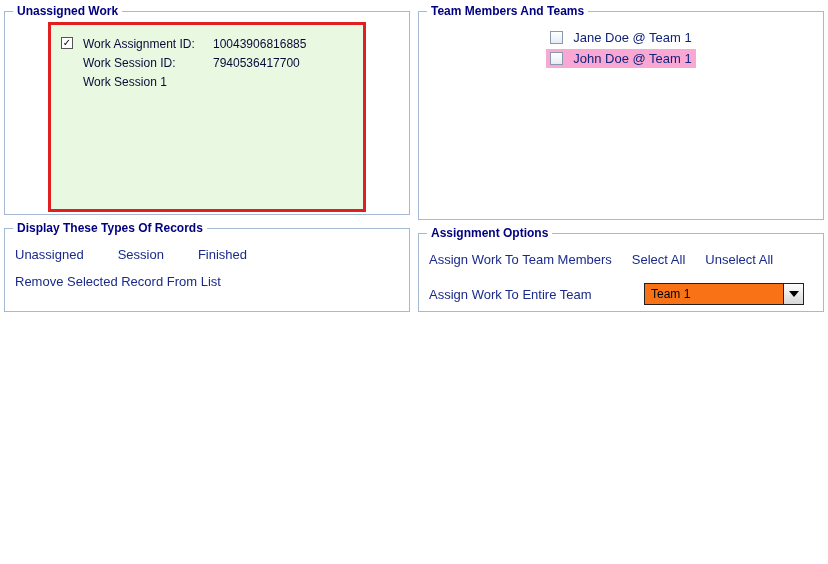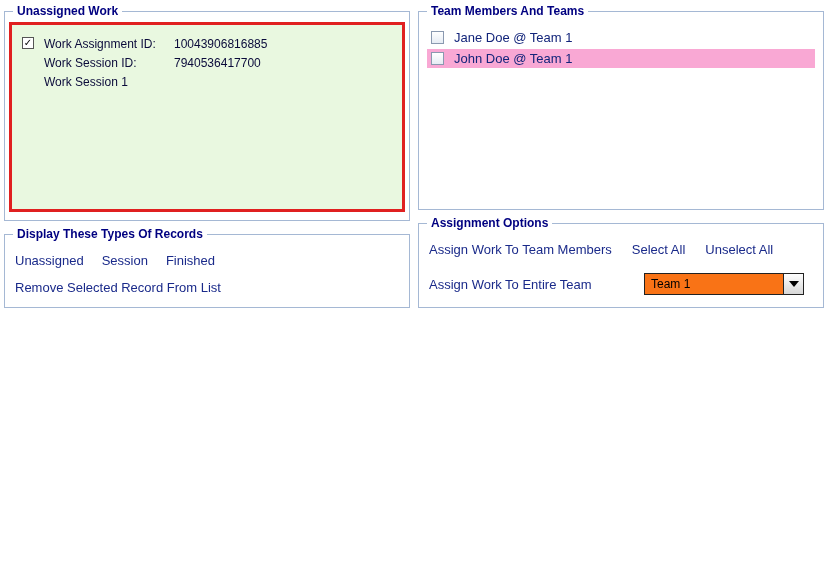--- a/index.html
+++ b/index.html
@@ -17,22 +17,23 @@
     gap: 8px;
   }
   .col {
     flex: 1;
     display: flex;
     flex-direction: column;
   }
   fieldset {
     border: 1px solid #a5b8d4;
     margin: 0 0 6px 0;
-    padding: 8px 8px 8px 8px;
+    padding: 8px 8px 2px 8px;
     position: relative;
+    align-items: center;
   }
   legend {
     color: #000080;
     font-weight: bold;
     font-size: 12px;
     padding: 0 4px;
   }
   .work-card {
     border: 3px solid #e02020;
     background: #e9f8e0;
@@ -66,21 +67,21 @@
   }
   .work-row { display: flex; }
   .work-label { width: 130px; }
   .work-value { width: 140px; }
   .spacer-unassigned { flex: 1; }
   .fs-unassigned { flex: 1; display: flex; flex-direction: column; }
   .fs-unassigned-inner { flex: 1; display: flex; flex-direction: column; }
   .fs-records { }
   .link-row {
     display: flex;
-    gap: 18px;
+    gap: 34px;
     margin: 4px 2px 12px 2px;
   }
   .linklike {
     color: #1a2a8a;
     font-size: 13px;
     cursor: pointer;
     white-space: nowrap;
   }
   .fs-team { flex: 1; display: flex; flex-direction: column; }
   .team-list {
@@ -178,21 +179,21 @@
       </div>
     </fieldset>
 
     <fieldset class="fs-records">
       <legend>Display These Types Of Records</legend>
       <div class="link-row">
         <span class="linklike">Unassigned</span>
         <span class="linklike">Session</span>
         <span class="linklike">Finished</span>
       </div>
-      <div class="link-row" style="margin-bottom:4px;">
+      <div class="link-row" style="margin-bottom:20px;">
         <span class="linklike">Remove Selected Record From List</span>
       </div>
     </fieldset>
   </div>
 
   <div class="col">
     <fieldset class="fs-team">
       <legend>Team Members And Teams</legend>
       <div class="team-list">
         <div class="team-item">

